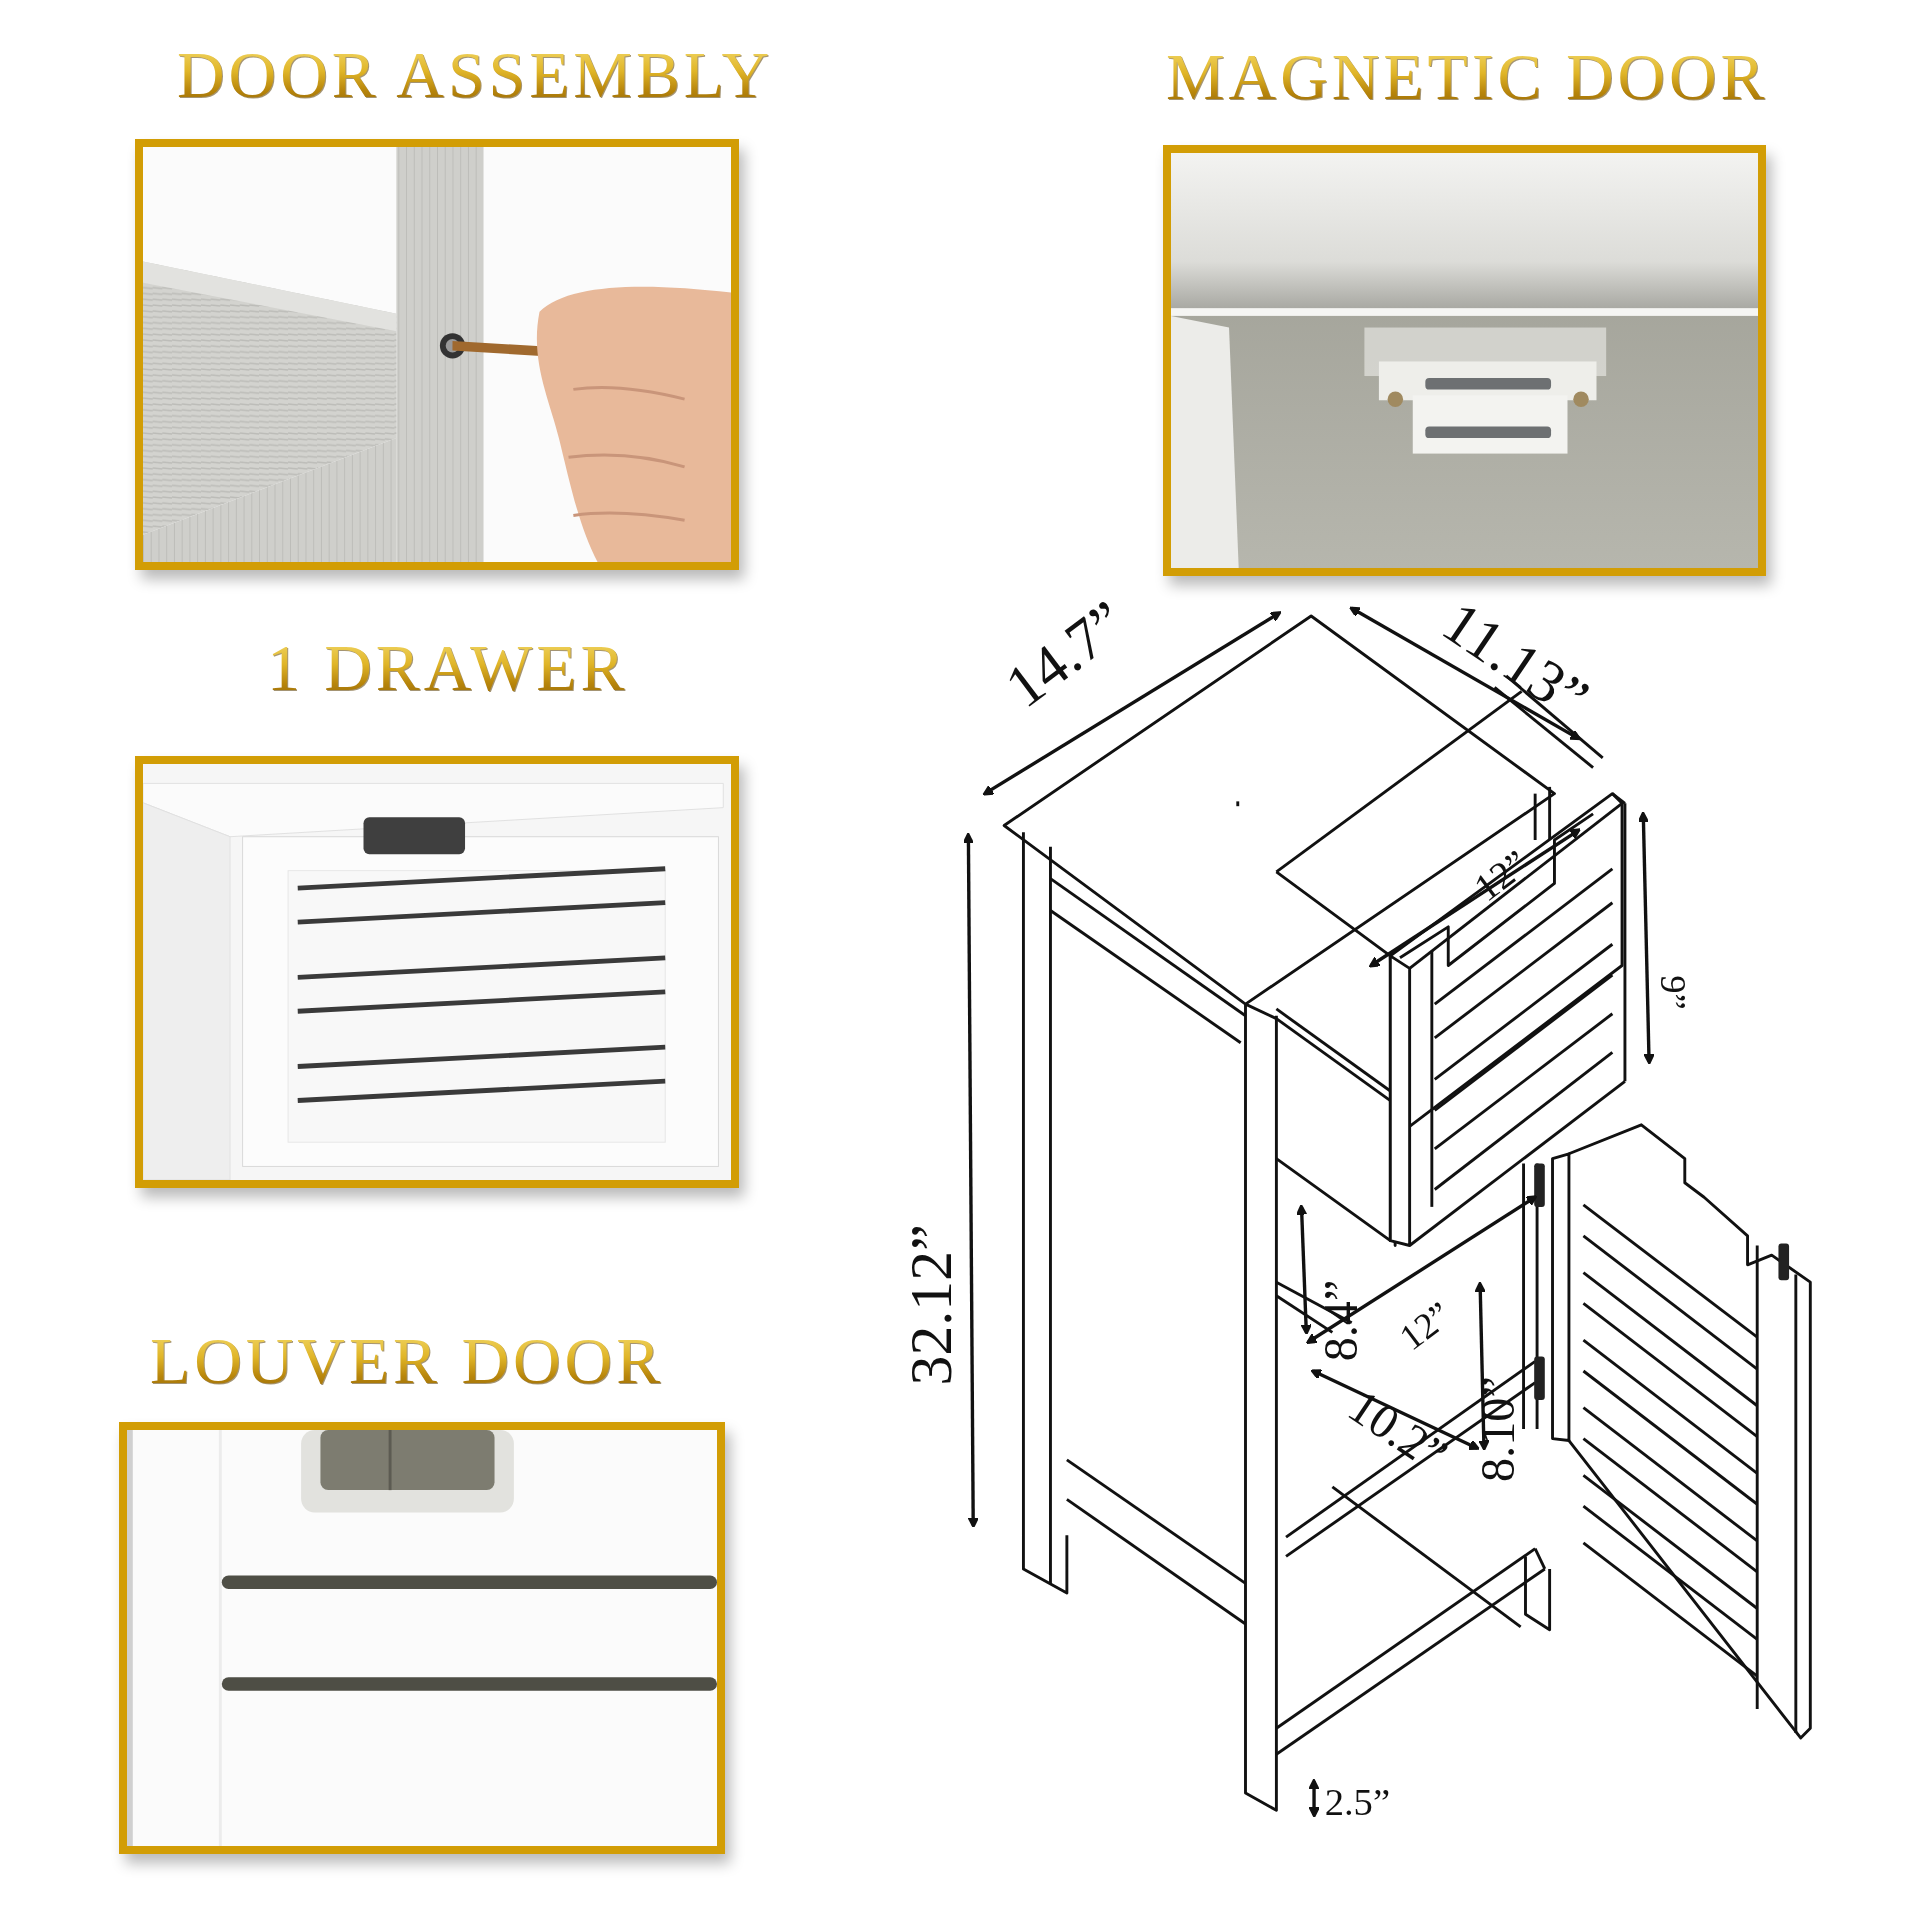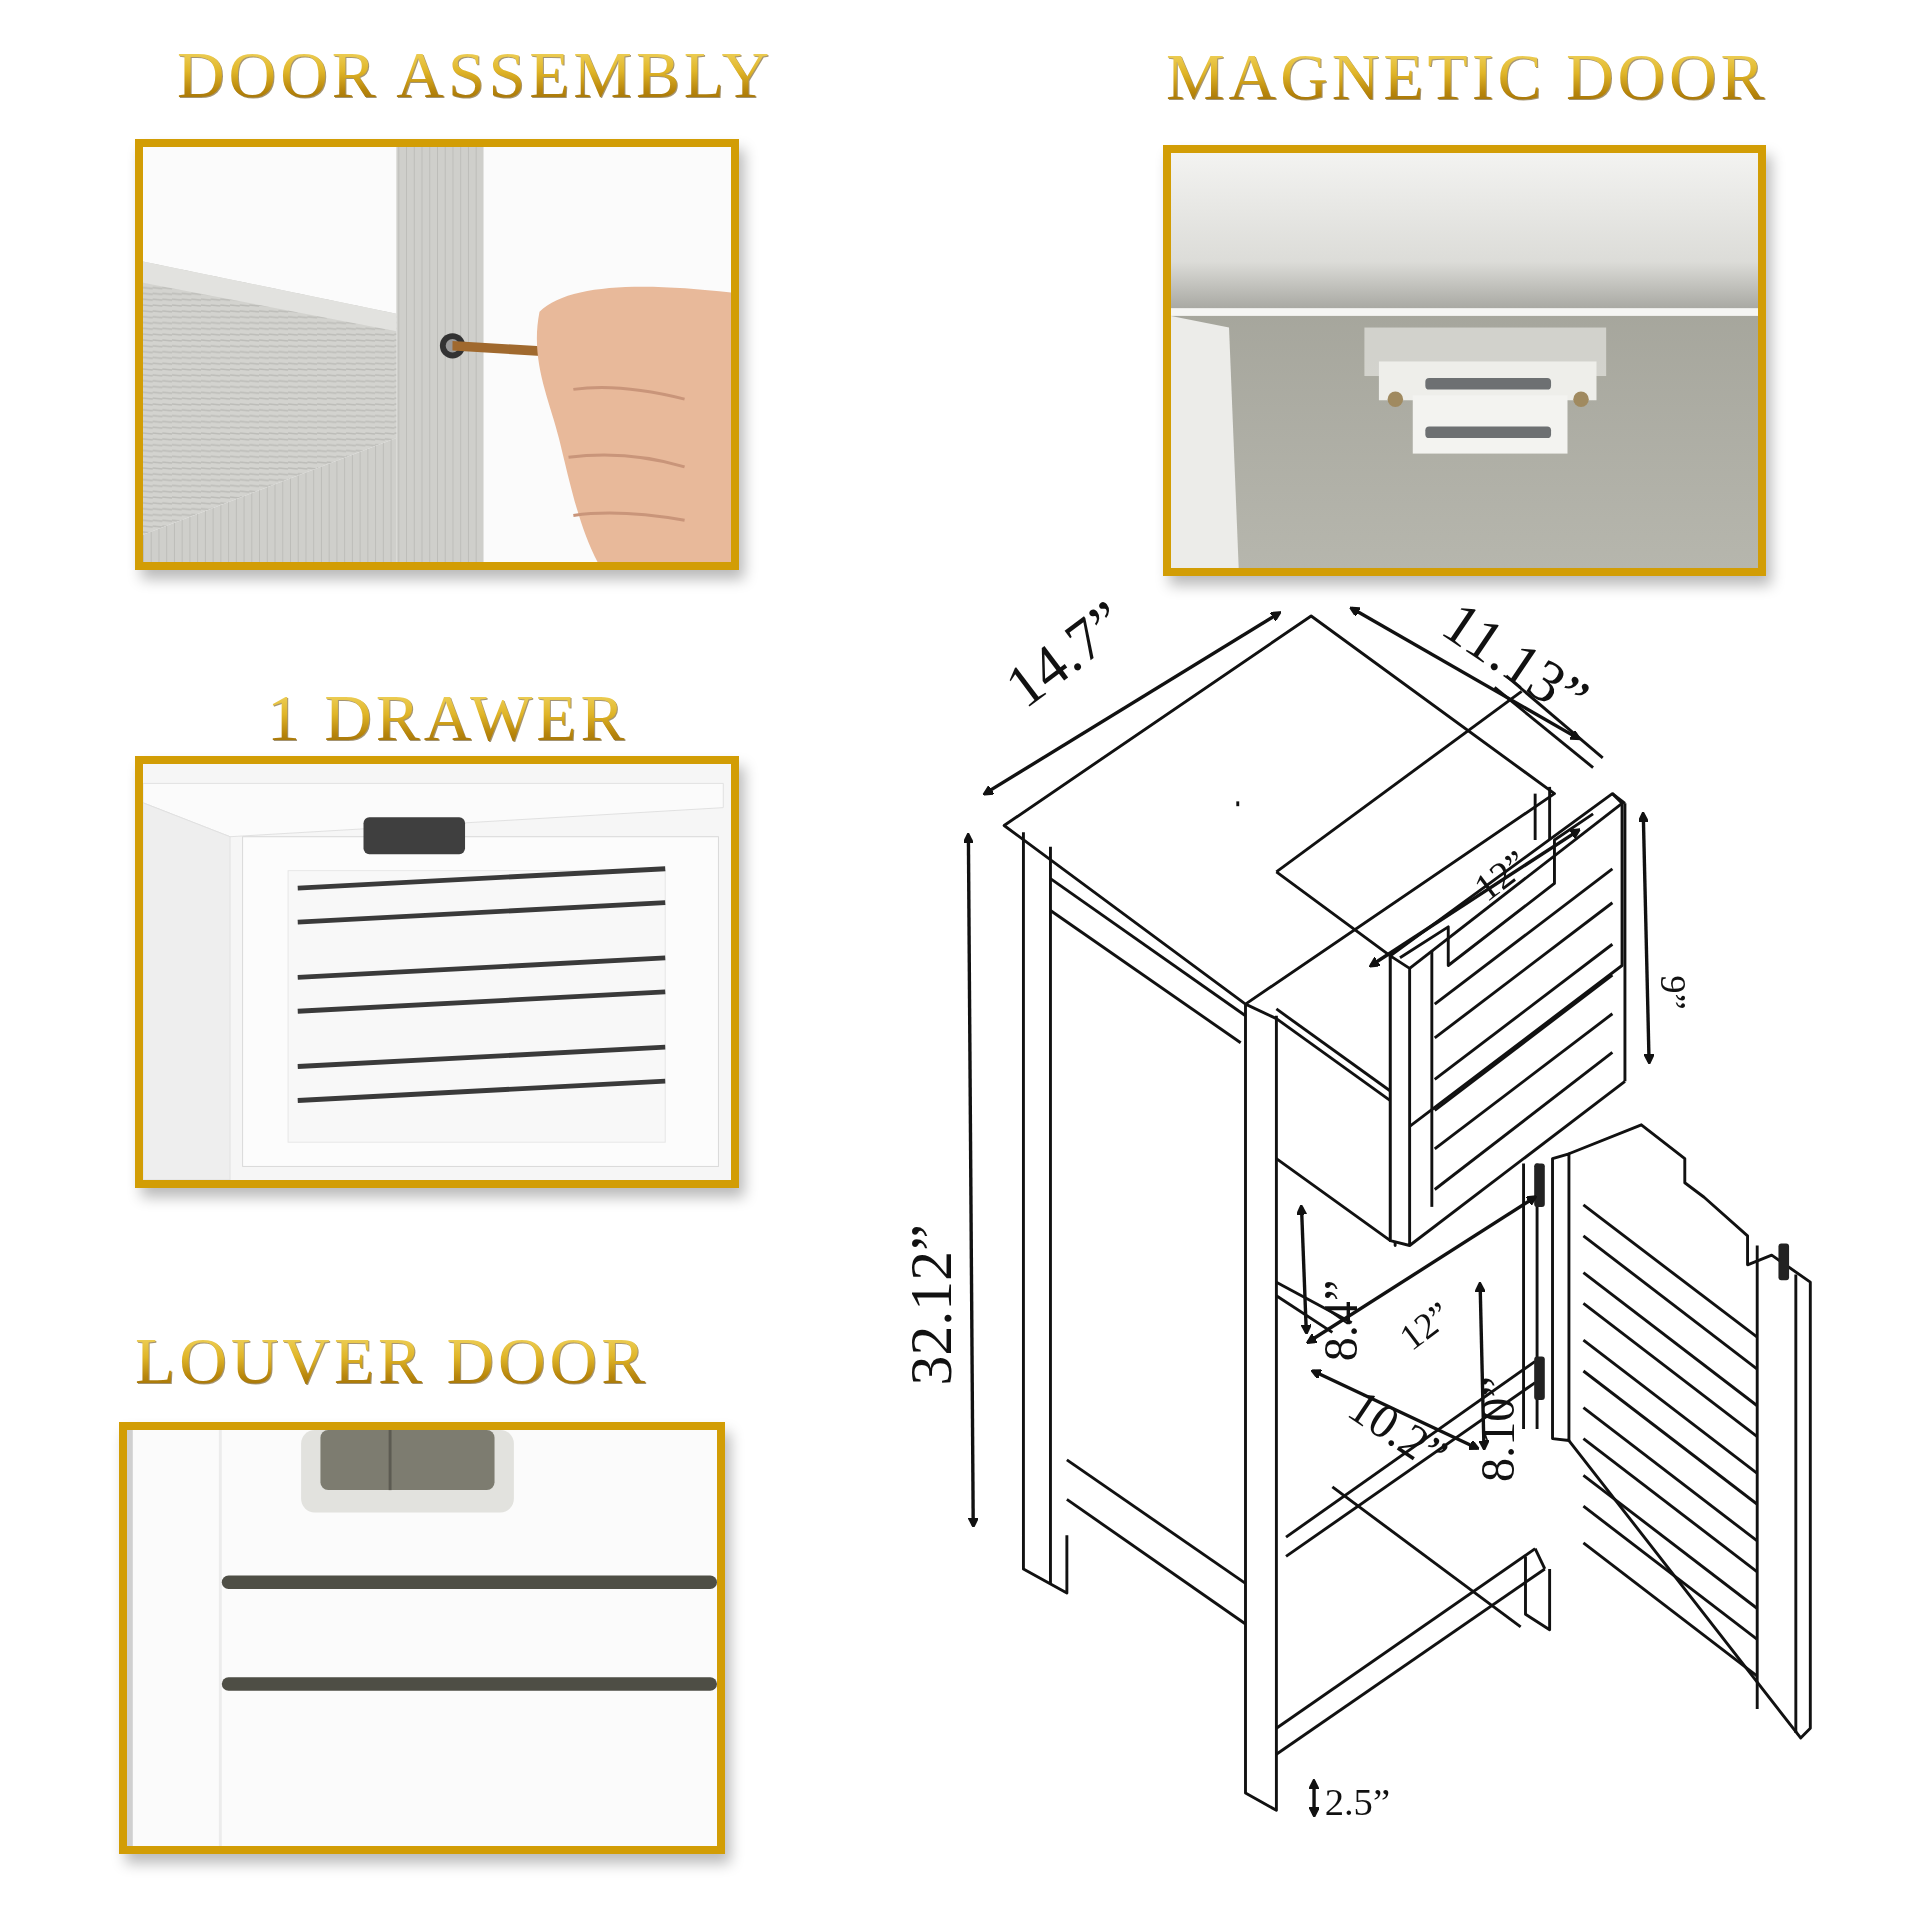--- a/index.html
+++ b/index.html
@@ -21,22 +21,22 @@
   }
   .frame svg { position: absolute; left: 0; top: 0; width: 100%; height: 100%; }
   #diagram { position: absolute; left: 0; top: 0; width: 1931px; height: 1931px; pointer-events: none; }
   .dim { font-family: "Liberation Serif", "DejaVu Serif", serif; fill: #111; }
 </style>
 </head>
 <body>
 
 <div class="title" style="left:177px; top:37px;">DOOR ASSEMBLY</div>
 <div class="title" style="left:1166px; top:39px;text-align:center;">MAGNETIC DOOR</div>
-<div class="title" style="left:267px; top:680px;font-family:Liberation Serif, serif;">1 DRAWER</div>
-<div class="title" style="left:135px; top:1323px;">LOUVER DOOR</div>
+<div class="title" style="left:267px; top:630px;font-family:Liberation Serif, serif;">1 DRAWER</div>
+<div class="title" style="left:150px; top:1323px;">LOUVER DOOR</div>
 
 <div class="frame" style="left:135px; top:139px; width:604px; height:431px;">
   <svg viewBox="0 0 608 428" preserveAspectRatio="none">
     <defs>
       <linearGradient id="wood" x1="0" y1="0" x2="0" y2="1">
         <stop offset="0" stop-color="#d9d9d6"></stop>
           <stop offset="1" stop-color="#b9b9b5"></stop>
       </linearGradient>
       <pattern id="grain" width="8" height="8" patternUnits="userSpaceOnUse">
         <rect width="8" height="8" fill="#cfcfcb"></rect>

